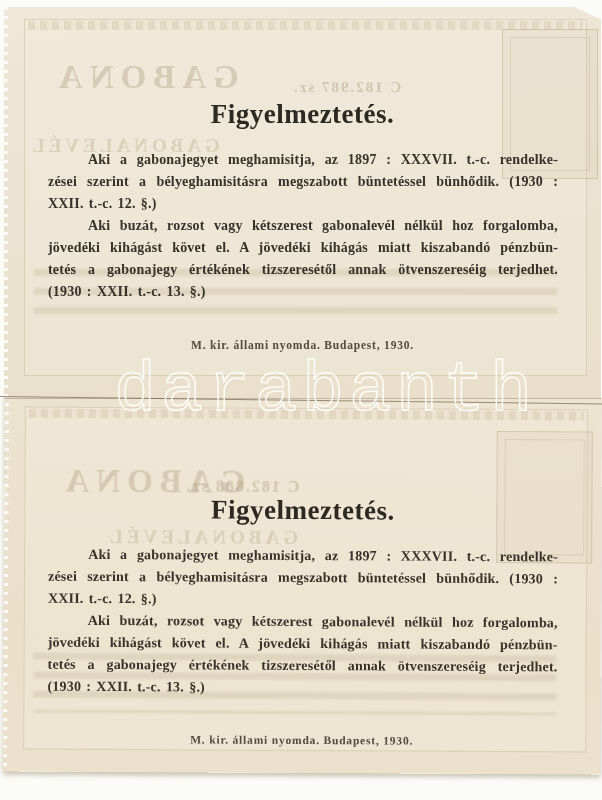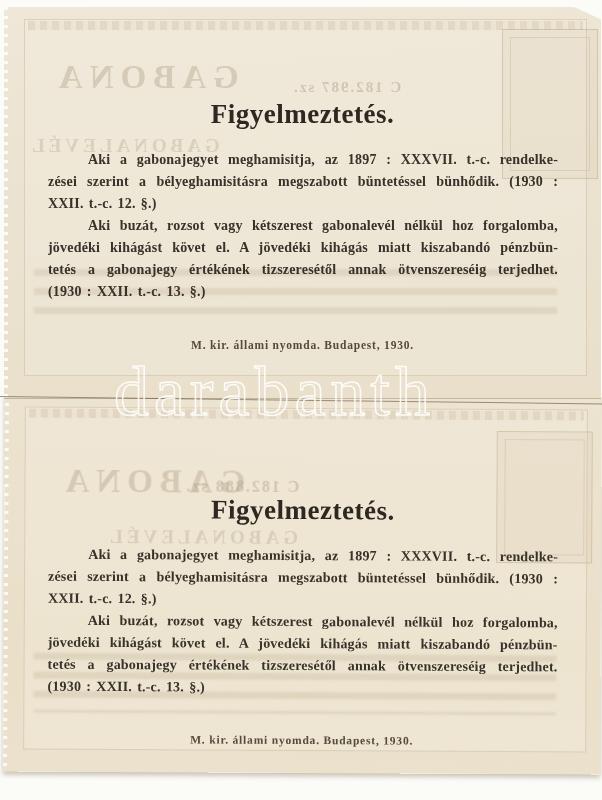--- a/index.html
+++ b/index.html
@@ -68,21 +68,21 @@
   .ln.f::after{content:"";display:inline-block;width:100%;height:0;}
   .ln.ind{text-indent:40px;}
   .footer{
     position:absolute;top:332px;left:0;width:100%;text-align:center;
     font-size:11.5px;font-weight:bold;color:#554a3b;letter-spacing:.8px;
   }
   .doc2 .footer{top:338px;}
   
   .watermark{
     position:absolute;left:114px;top:352px;z-index:5;
-    font-family:Liberation Serif, serif;
+    font-family:Liberation Mono, monospace;
     font-size:70px;font-weight:400;letter-spacing:5px;
     color:rgba(255,255,255,.05);
     -webkit-text-stroke:1.5px rgba(255,255,255,.88);
   }
 </style>
 </head>
 <body>
 
 <div class="photo">
 

